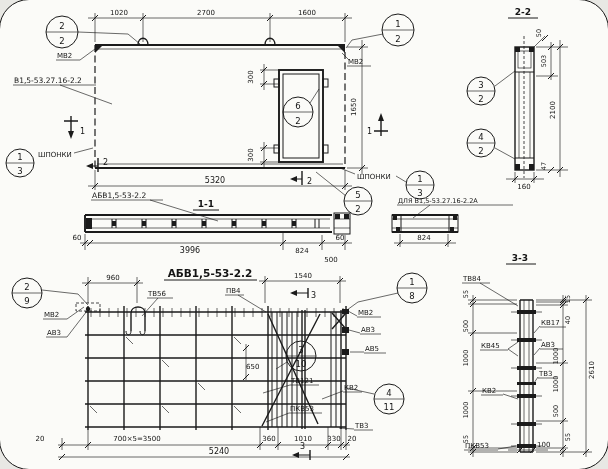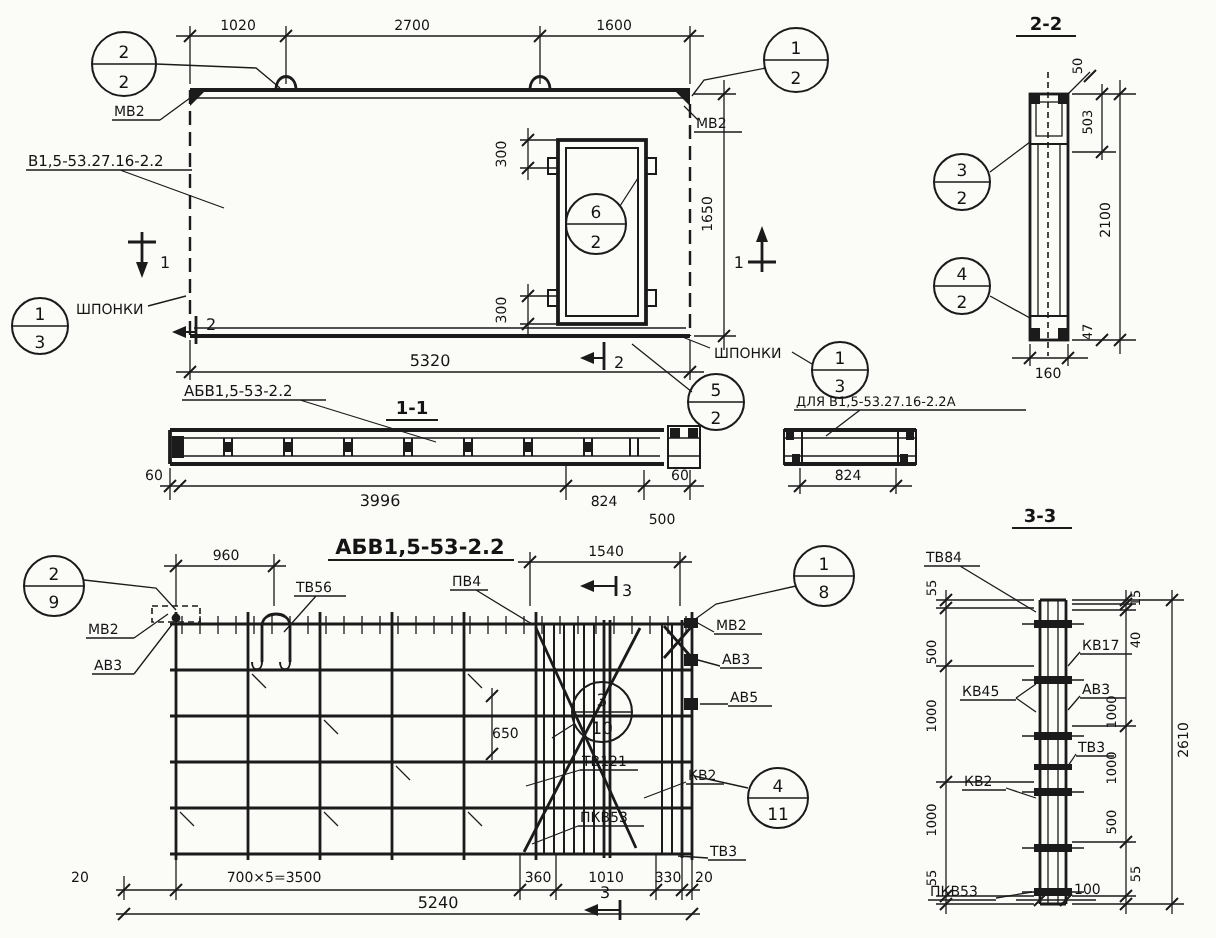--- a/index.html
+++ b/index.html
@@ -1,19 +1,20 @@
 <!DOCTYPE html>
 <html><head>
 <meta charset="utf-8">
 <style>
   html,body{margin:0;padding:0;background:#e8e8e4;}
   #sheet{
     position:relative;width:608px;height:469px;background:#fbfbf8;
     outline:1px solid #1b1b1b;overflow:hidden;
     font-family:"DejaVu Sans",sans-serif;
+    border-radius:29px;
   }
   svg{display:block}
   .s2{stroke:#1b1b1b;stroke-width:1.9;fill:none}
   .s15{stroke:#1b1b1b;stroke-width:1.4;fill:none}
   .s1{stroke:#1b1b1b;stroke-width:1;fill:none}
   .s0{stroke:#1b1b1b;stroke-width:0.65;fill:none}
   .sd{stroke:#1b1b1b;stroke-width:1.2;fill:none;stroke-dasharray:7 3.5}
   .sd0{stroke:#1b1b1b;stroke-width:0.8;fill:none;stroke-dasharray:3 2}
   .f{fill:#1b1b1b;stroke:none}
   text{fill:#141414}

